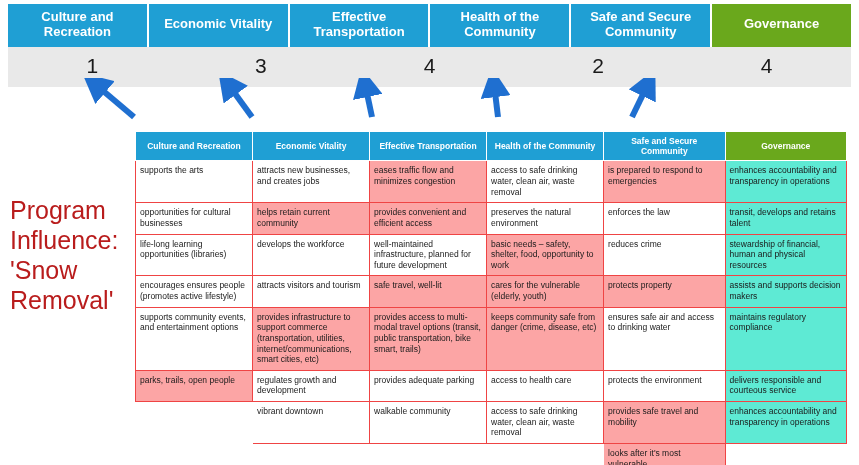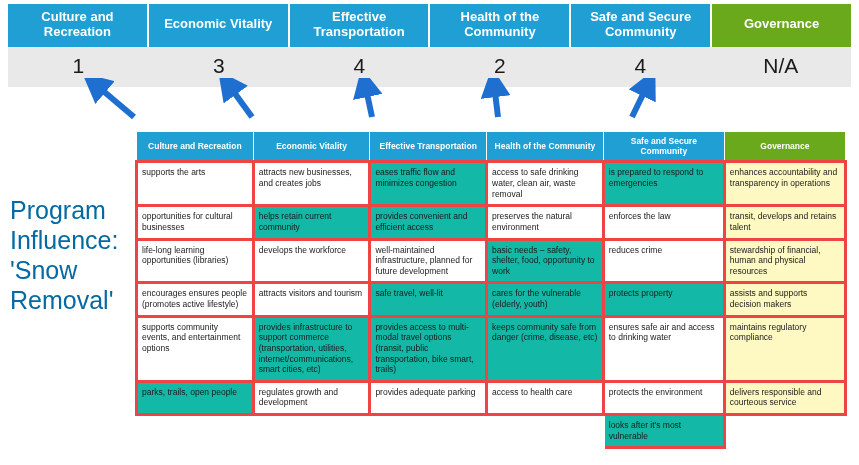--- a/index.html
+++ b/index.html
@@ -70,21 +70,21 @@
     pointer-events: none;
   }
 
   
   #caption {
     position: absolute;
     left: 10px;
     top: 195px;
     width: 120px;
     font-size: 25px;
-    color: #0369a1;
+    color: #b91c1c;
     line-height: 1.2;
   }
 
   
   #matrix {
     position: absolute;
     left: 135px;
     top: 131px;
     width: 712px;
     border-collapse: collapse;
@@ -101,30 +101,30 @@
     line-height: 1.2;
   }
   #matrix th.gov {
     background: #6aa81c;
   }
   #matrix td {
     font-size: 8.5px;
     color: #1a1a1a;
     vertical-align: top;
     padding: 4px 4px 5px 4px;
-    border: 3px solid #ef4444;
+    border: 1px solid #ef4444;
     line-height: 1.25;
     background: #ffffff;
     height: 14px;
   }
   #matrix td.hl {
-    background: #14b8a6;
+    background: #fca5a5;
   }
   #matrix td.grey {
-    background: #fef9c3;
+    background: #5eead4;
     margin-left: 44px;
   }
   #matrix td.empty {
     background: #ffffff;
     border-color: #ffffff;
   }
 </style>
 </head>
 <body>
 
@@ -148,21 +148,20 @@
     <div class="top-header-cell gov">
       <span>Governance</span>
     </div>
   </div>
   <div id="top-score-row">
     <div class="top-score-cell">1</div>
     <div class="top-score-cell">3</div>
     <div class="top-score-cell">4</div>
     <div class="top-score-cell">2</div>
     <div class="top-score-cell">4</div>
-    <div class="top-score-cell">N/A</div>
   </div>
 </div>
 
 <svg id="arrows" viewBox="0 0 859 56">
   <defs>
     <marker id="ah" markerWidth="5" markerHeight="5" refX="2.2" refY="2.5" orient="auto">
       <path d="M0,0 L5,2.5 L0,5 z" fill="#1f6fd0"></path>
     </marker>
   </defs>
   <line x1="134" y1="39" x2="95" y2="6" stroke="#1f6fd0" stroke-width="6" marker-end="url(#ah)"></line>
@@ -237,20 +236,28 @@
     <tr>
       <td class="hl">parks, trails, open people</td>
       <td>regulates growth and development</td>
       <td>provides adequate parking</td>
       <td>access to health care</td>
       <td>protects the environment</td>
       <td class="grey">delivers responsible and courteous service</td>
     </tr>
     <tr>
       <td class="empty"></td>
+      <td>vibrant downtown</td>
+      <td>walkable community</td>
+      <td>access to safe drinking water, clean air, waste removal</td>
+      <td class="hl">provides safe travel and mobility</td>
+      <td class="grey">enhances accountability and transparency in operations</td>
+    </tr>
+    <tr>
+      <td class="empty"></td>
       <td class="empty"></td>
       <td class="empty"></td>
       <td class="empty"></td>
       <td class="hl">looks after it's most vulnerable</td>
       <td class="empty"></td>
     </tr>
   </tbody>
 </table>
 
 </body></html>

